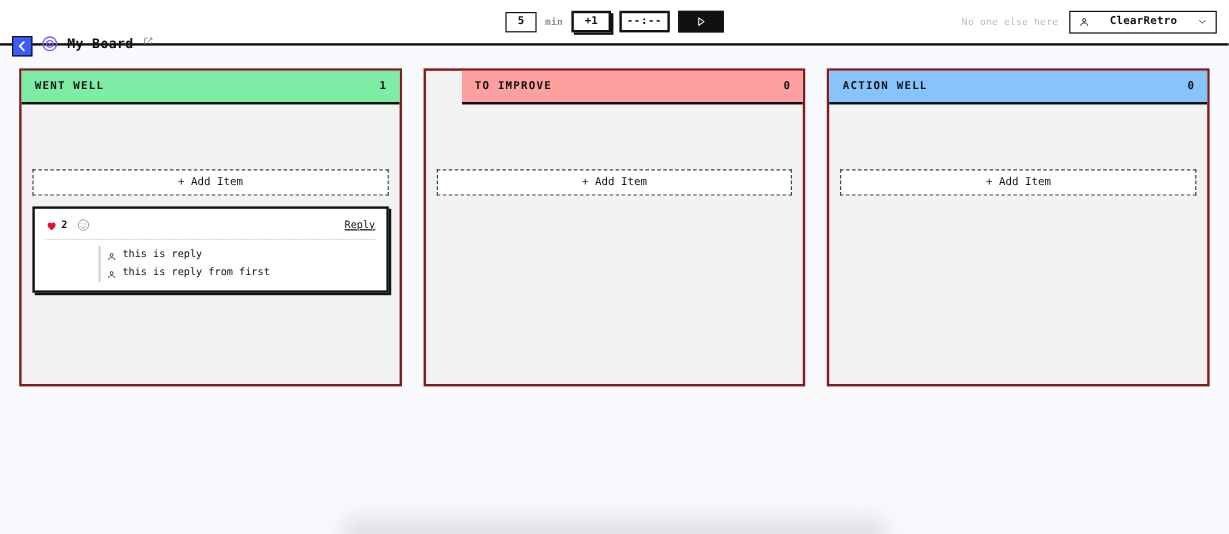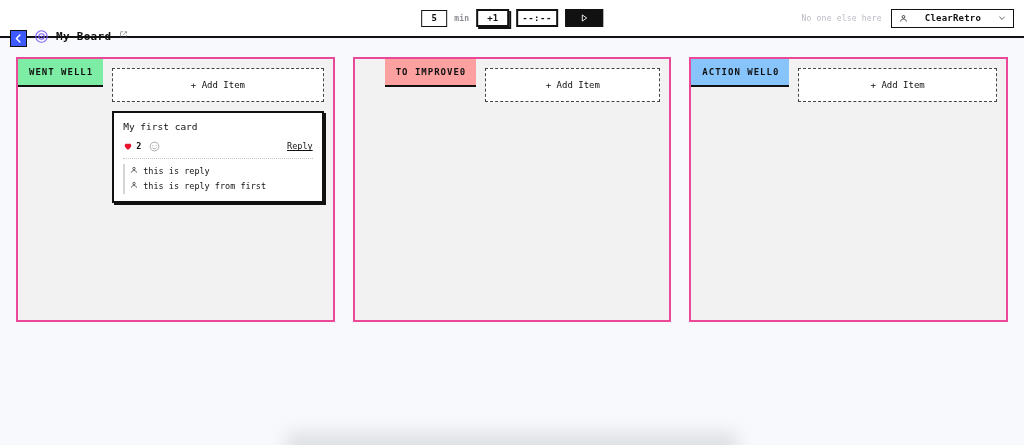--- a/index.html
+++ b/index.html
@@ -179,24 +179,25 @@
   
   .board {
     display: flex;
     gap: 18px;
     padding: 19px 16px 0 16px;
   }
 
   .column {
     width: 319px;
     height: 265px;
-    border: 2px solid #ec4899;
+    border: 2px solid #7f1d1d;
     background: #f2f2f2;
     display: flex;
-    flex-direction: row;
+    flex-direction: column;
+    gap: 45px;
   }
 
   .column-header {
     height: 28px;
     border-bottom: 2px solid #111111;
     display: flex;
     align-items: center;
     justify-content: space-between;
     padding: 0 11px;
     flex: none;
@@ -214,21 +215,21 @@
   }
 
   .column-body {
     flex: 1;
     padding: 9px;
     overflow: hidden;
   }
 
   .add-item-btn {
     width: 100%;
-    height: 34px;
+    height: 22px;
     border: 1px dashed #444444;
     background: #ffffff;
     display: flex;
     align-items: center;
     justify-content: center;
     font-family: inherit;
     font-size: 9px;
     color: #111111;
     cursor: pointer;
     margin-bottom: 9px;
@@ -284,24 +285,25 @@
     cursor: pointer;
   }
 
   .replies {
     border-top: 1px dotted #c6c6c6;
     padding-top: 5px;
   }
 
   .reply-row {
     display: flex;
-    align-items: flex-start;
+    align-items: flex-end;
     gap: 5px;
     border-left: 2px solid #d5d5d5;
     padding: 2px 0 2px 5px;
+    margin-left: 44px;
   }
 
   .reply-icon { width: 8px; height: 8px; display: block; flex: none; }
 
   .reply-text {
     font-size: 8.5px;
     line-height: 1.3;
   }
 
   
@@ -376,21 +378,20 @@
 
   <div class="column">
     <div class="column-header" style="background:#7DEDA5;">
       <span class="column-title">WENT WELL</span>
       <span class="column-count">1</span>
     </div>
     <div class="column-body">
       <button class="add-item-btn">+ Add Item</button>
 
       <div class="card">
-        <div class="card-text">My first card</div>
 
         <div class="card-actions">
           <div class="reaction">
             <svg class="heart-icon" viewBox="0 0 24 24">
               <path d="M12 21s-8-5.1-8-10.4A4.6 4.6 0 0 1 12 7.6a4.6 4.6 0 0 1 8 3C20 15.9 12 21 12 21z" fill="#E8112D"></path>
             </svg>
             <span class="reaction-count">2</span>
           </div>
 
           <svg class="emoji-btn" viewBox="0 0 24 24">

